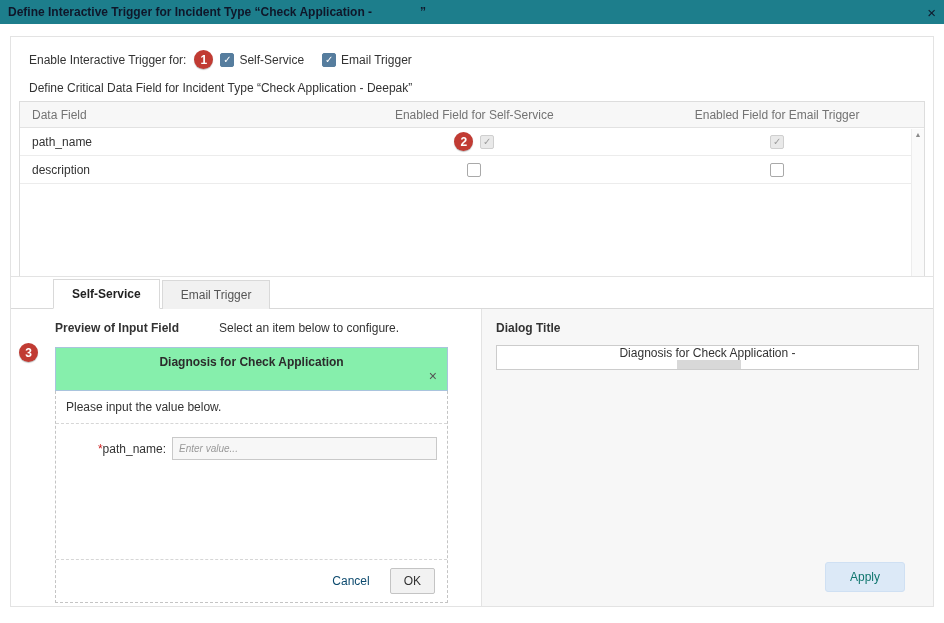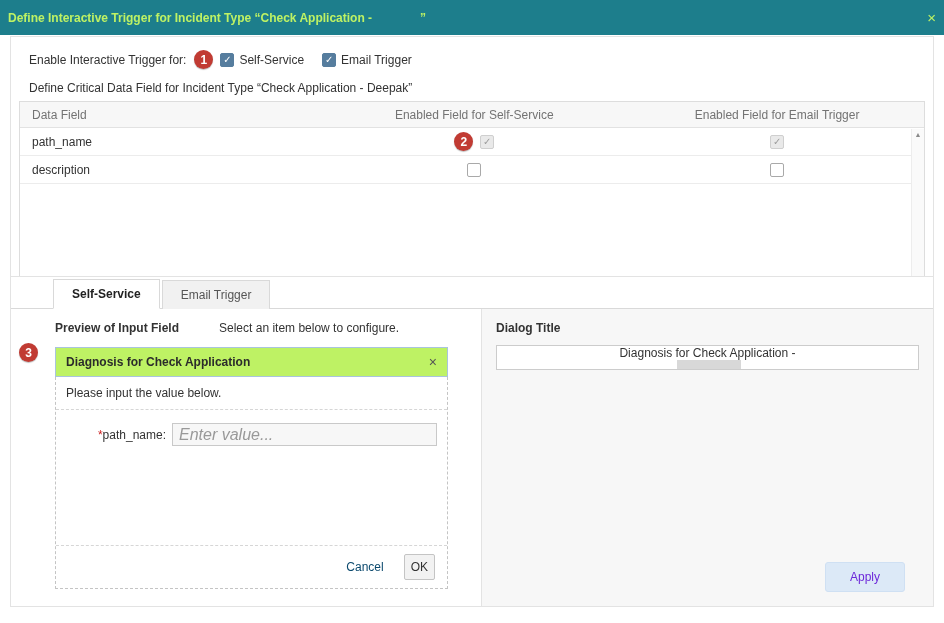--- a/index.html
+++ b/index.html
@@ -1,20 +1,20 @@
 <!DOCTYPE html>
 <html><head>
 <meta charset="utf-8">
 <style>
   * { box-sizing: border-box; margin: 0; padding: 0; }
   body { font-family: "Liberation Sans", "DejaVu Sans", sans-serif; background: #ffffff; }
   .stage { position: relative; width: 944px; height: 623px; background: #ffffff; overflow: hidden; font-size: 12px; color: #333; }
 
   
-  .titlebar { position: absolute; top: 0; left: 0; right: 0; height: 35px; background: #1d7e8c; color: #bef264; display: flex; align-items: center; padding: 0 8px; font-weight: bold; font-size: 12px; }
+  .titlebar { position: absolute; top: 0; left: 0; right: 0; height: 24px; background: #1d7e8c; color: #0f172a; display: flex; align-items: center; padding: 0 8px; font-weight: bold; font-size: 12px; }
   .titlebar .redact-title { display: inline-block; width: 48px; height: 10px; }
   .tclose { margin-left: auto; font-size: 15px; font-weight: normal; cursor: pointer; line-height: 1; }
 
   
   .panel { position: absolute; left: 10px; right: 10px; border: 1px solid #e3e3e3; background: #fff; }
   .panel-top { top: 36px; height: 272px; }
   .panel-bottom { top: 276px; height: 331px; display: flex; flex-direction: column; }
 
   
   .enable-row { position: absolute; top: 13px; left: 18px; display: flex; align-items: center; }
@@ -59,39 +59,39 @@
   .right-pane { flex: 1; background: #f7f7f7; border-left: 1px solid #e3e3e3; padding: 12px 14px; position: relative; }
 
   .preview-head { display: flex; align-items: baseline; }
   .preview-head .h { font-weight: bold; }
   .preview-head .hint { margin-left: 40px; color: #333; }
 
   .badge-3 { position: absolute; left: 8px; top: 34px; }
 
   
   .pv-dialog { margin-top: 12px; width: 393px; }
-  .pv-header { background: #bef264; border: 1px solid #a9c4dd; padding: 7px 10px; display: flex; align-items: center; font-weight: bold; color: #2b2b2b; }
+  .pv-header { background: #86efac; border: 1px solid #a9c4dd; padding: 7px 10px; display: flex; align-items: center; font-weight: bold; color: #2b2b2b; flex-direction: column; }
   .pv-close { margin-left: auto; color: #555; font-size: 14px; font-weight: normal; cursor: pointer; line-height: 1; }
   .pv-body { border: 1px dashed #c4c4c4; border-top: none; height: 212px; display: flex; flex-direction: column; background: #fff; }
   .pv-msg { padding: 9px 10px; border-bottom: 1px dashed #d6d6d6; }
   .pv-field { padding: 13px 10px; display: flex; align-items: center; }
   .pv-label { width: 100px; text-align: right; margin-right: 6px; white-space: nowrap; }
   .req { color: #cc1f1f; }
-  .pv-input { flex: 1; height: 23px; border: 1px solid #c9c9c9; background: #f7f7f7; padding: 0 6px; font-size: 16px; font-family: inherit; color: #333; }
+  .pv-input { flex: 1; height: 23px; border: 1px solid #c9c9c9; background: #f7f7f7; padding: 0 6px; font-size: 10px; font-family: inherit; color: #333; }
   .pv-input::placeholder { font-style: italic; color: #999; }
   .pv-spacer { flex: 1; }
   .pv-footer { border-top: 1px dashed #d6d6d6; padding: 8px 12px; display: flex; justify-content: flex-end; align-items: center; }
   .btn-cancel { color: #0c4a6e; cursor: pointer; margin-right: 20px; }
-  .btn-ok { padding: 5px 6px; border: 1px solid #c4c4c4; background: #f2f2f2; color: #333; border-radius: 2px; cursor: pointer; }
+  .btn-ok { padding: 5px 13px; border: 1px solid #c4c4c4; background: #f2f2f2; color: #333; border-radius: 2px; cursor: pointer; }
 
   
   .rp-label { font-weight: bold; }
   .rp-input { margin-top: 10px; height: 25px; background: #fff; border: 1px solid #ccc; display: flex; align-items: center; padding: 0 8px; cursor: text; flex-direction: column; }
   .redact-val { display: inline-block; width: 64px; height: 13px; background: #d8d8d8; margin-left: 2px; }
-  .btn-apply { position: absolute; right: 28px; bottom: 14px; padding: 7px 24px; background: #dce9f7; border: 1px solid #cfe0f3; color: #6d28d9; border-radius: 3px; cursor: pointer; }
+  .btn-apply { position: absolute; right: 28px; bottom: 14px; padding: 7px 24px; background: #dce9f7; border: 1px solid #cfe0f3; color: #0f766e; border-radius: 3px; cursor: pointer; }
 </style>
 </head>
 <body>
 
 <div class="stage">
 
   <header class="titlebar">
     <span>
       <span>Define Interactive Trigger for Incident Type “Check Application -</span><span class="redact-title"></span><span>”</span>
     </span>

